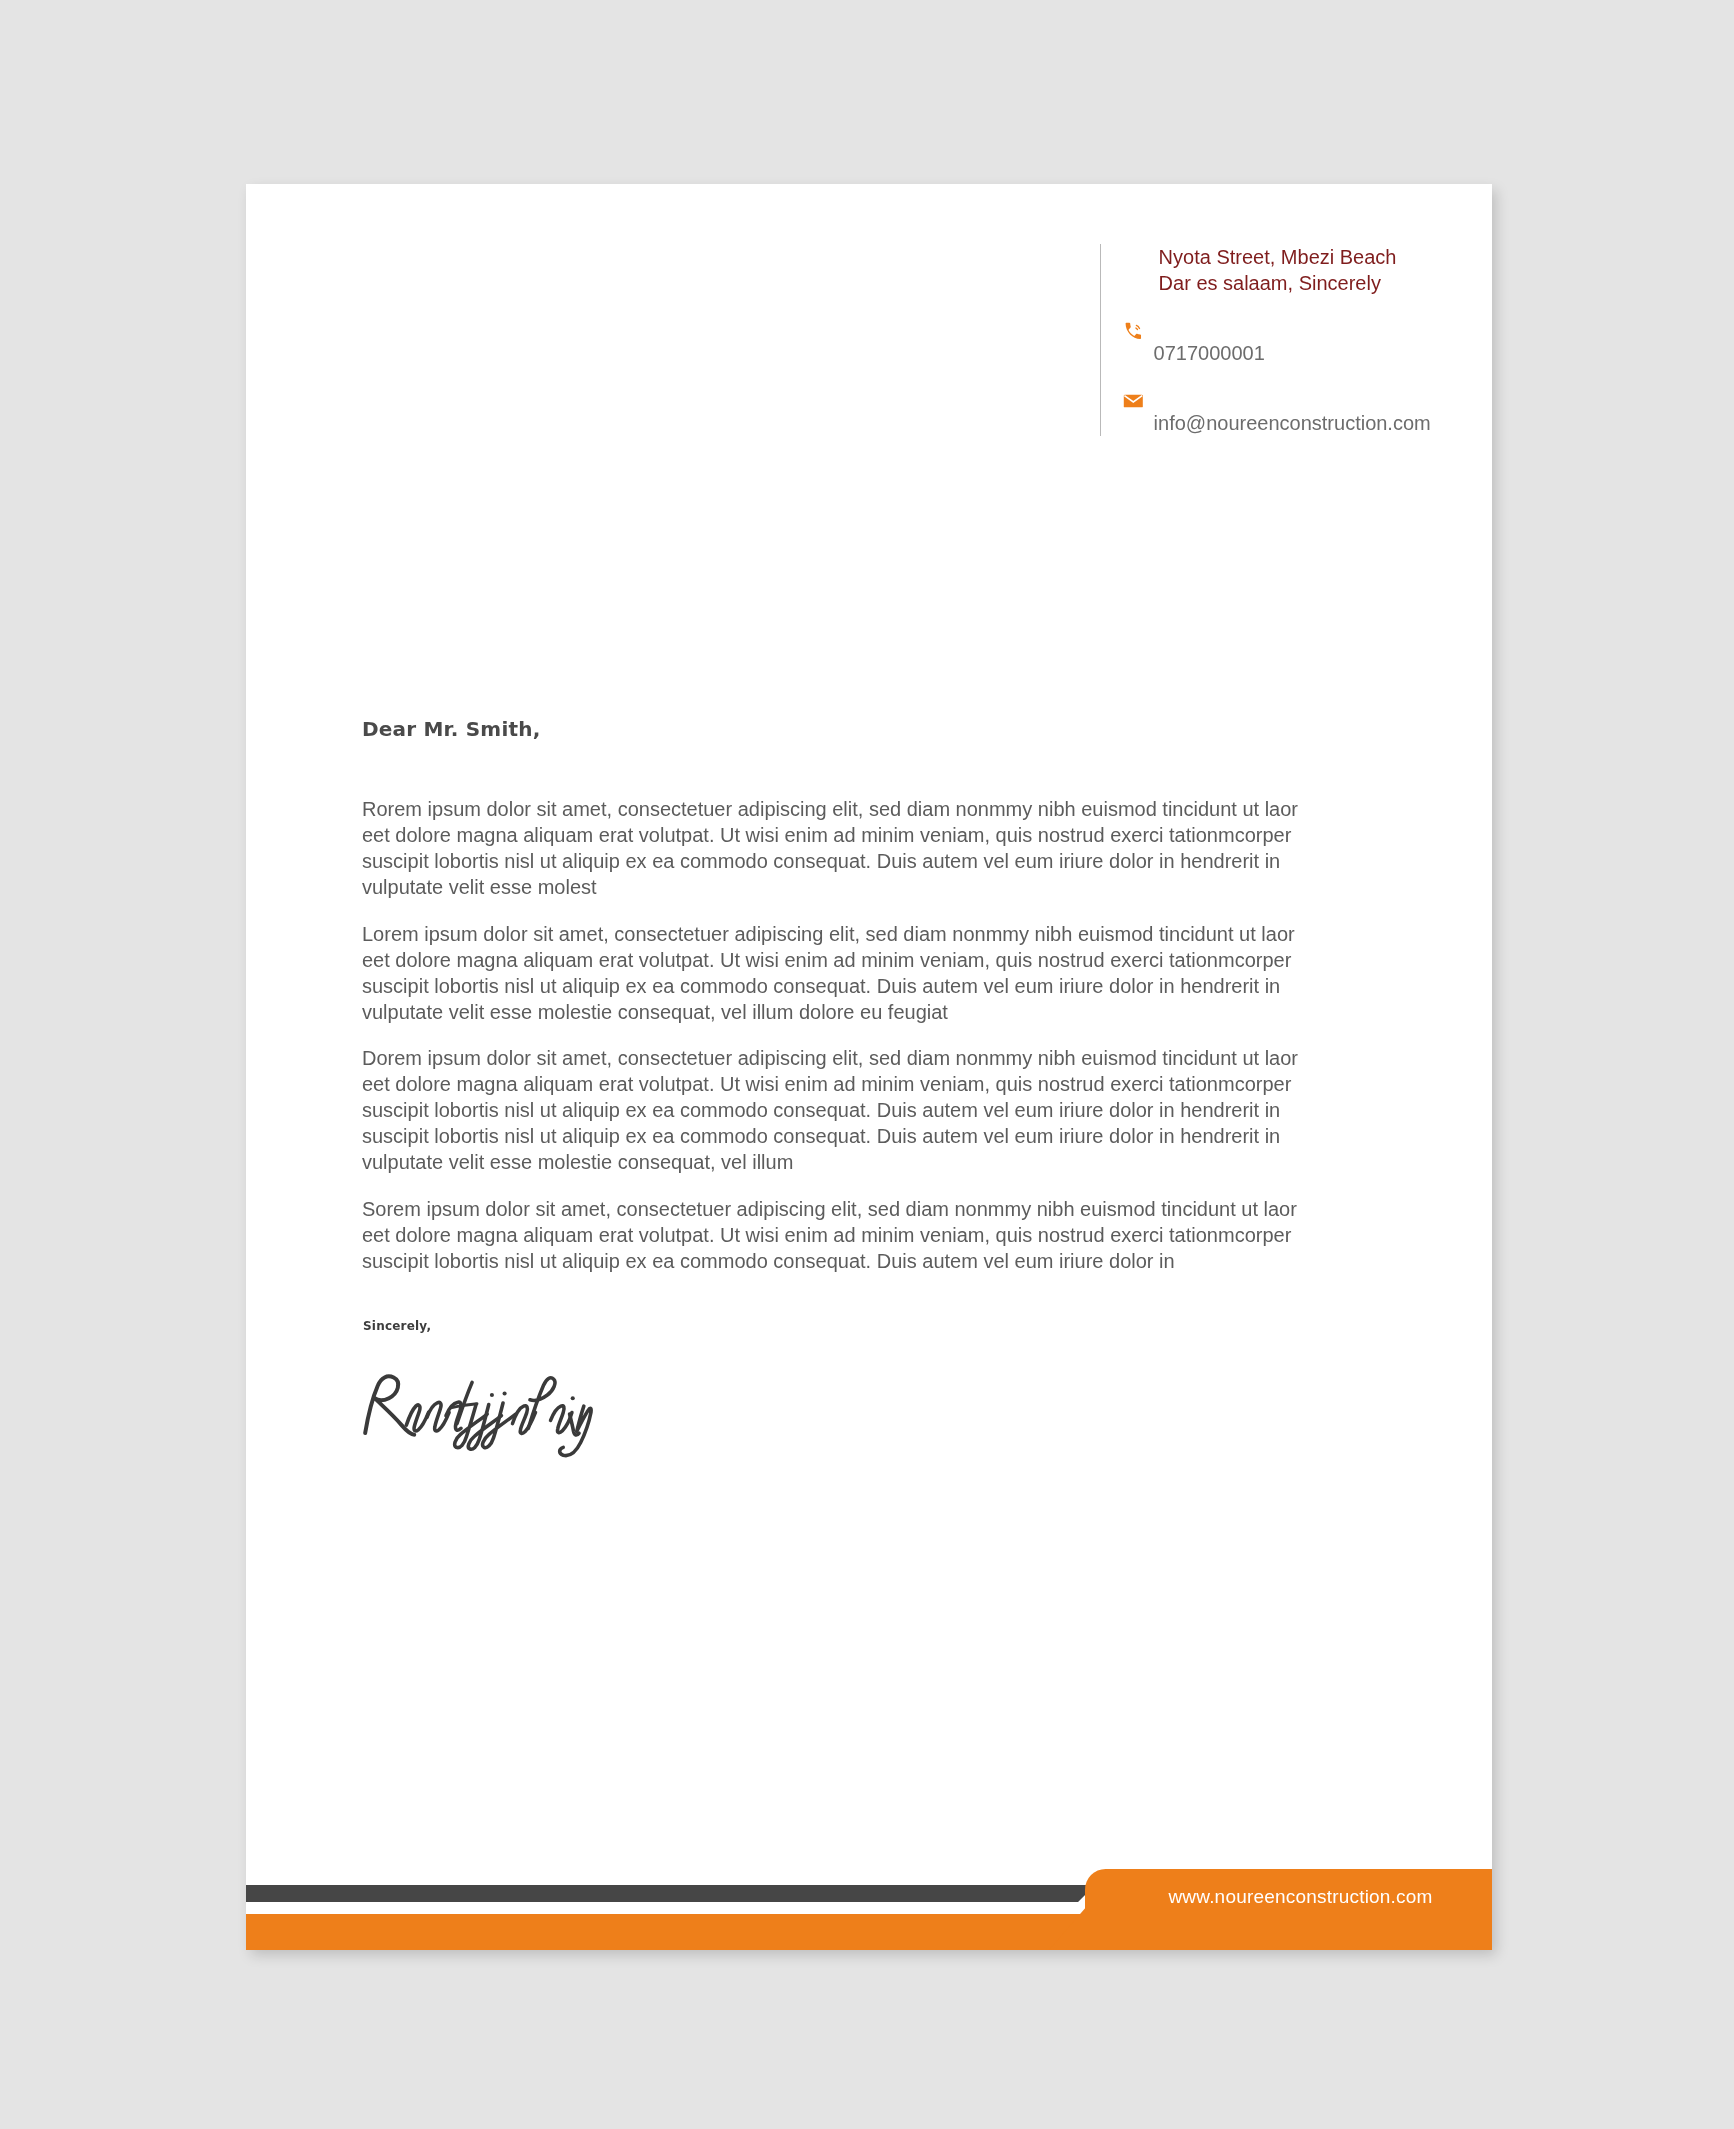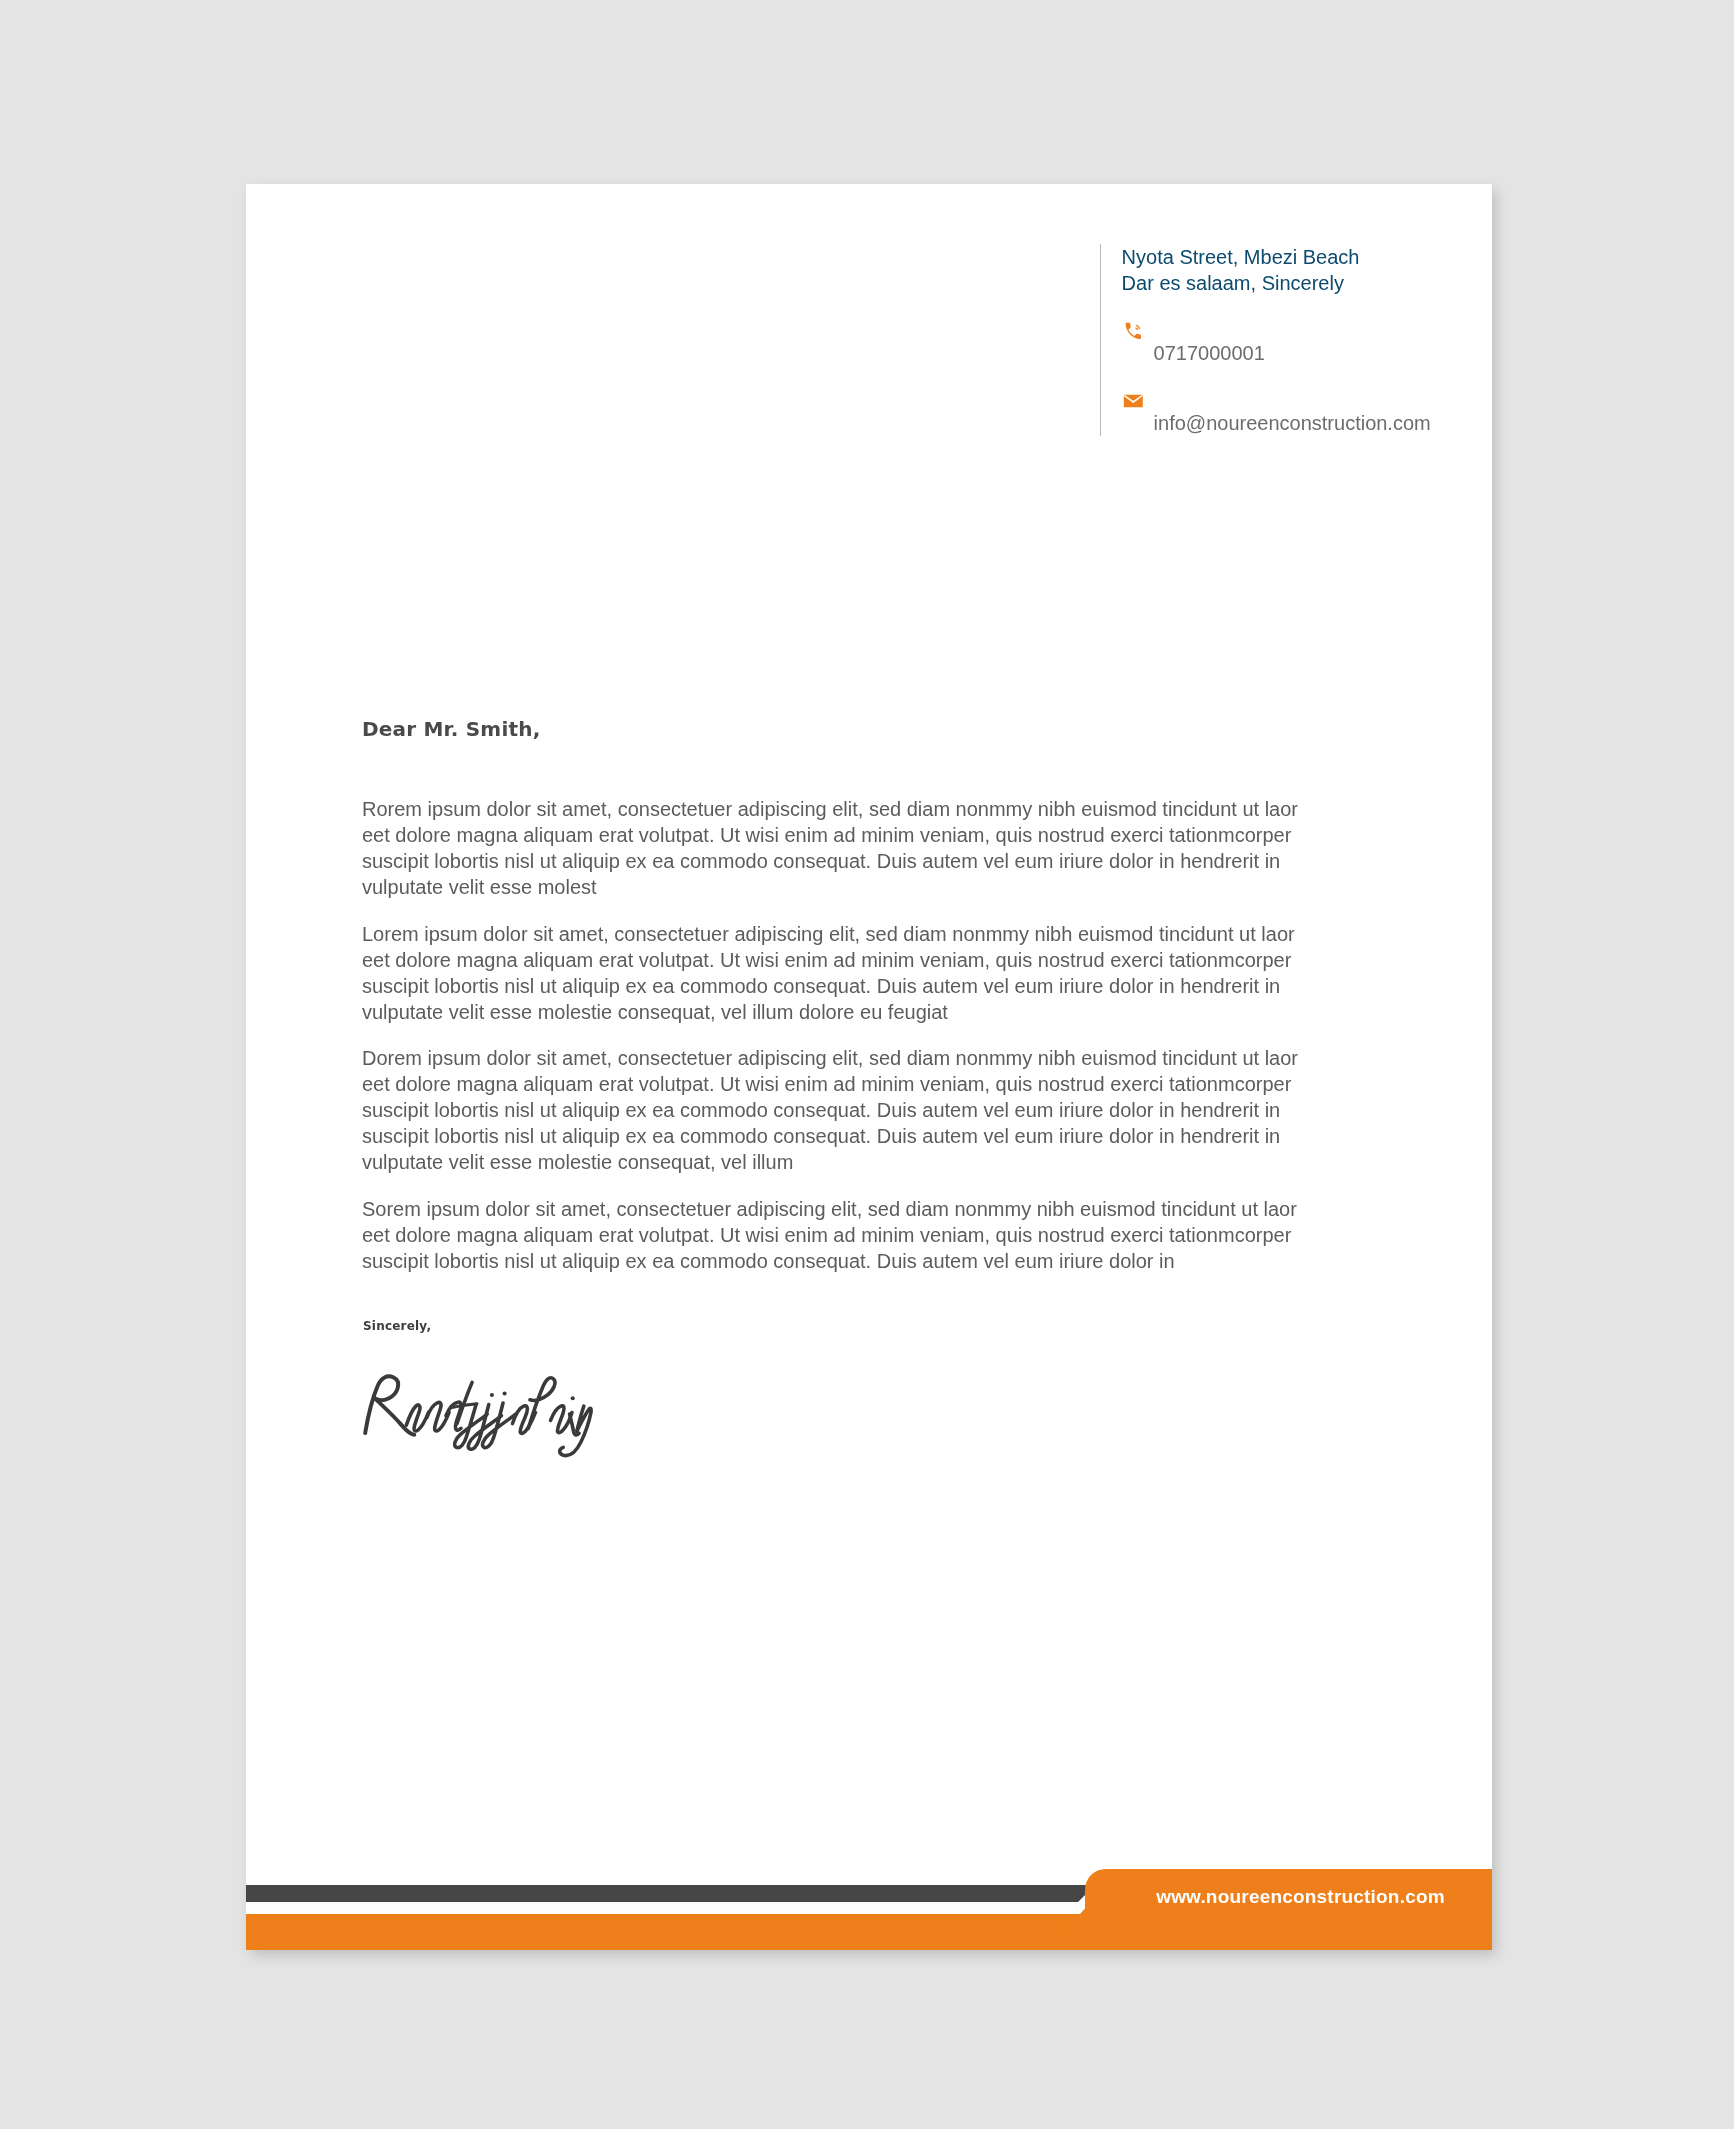--- a/index.html
+++ b/index.html
@@ -73,23 +73,24 @@
   #contact {
     position: absolute;
     left: 854px;
     top: 60px;
     padding-left: 20.6px;
     border-left: 1.6px solid #b9b9b9;
     min-height: 94px;
   }
   .contact-line {
     font-size: 20px;
-    color: #0c4a6e;
+    color: #7f1d1d;
     line-height: 26px;
     white-space: nowrap;
+    margin-left: 37px;
   }
   .contact-row {
     display: flex;
     align-items: center;
     line-height: 26px;
   }
   .contact-row .ico {
     width: 24px;
     height: 24px;
     margin-right: 8px;
@@ -184,21 +185,20 @@
     right: 0;
     bottom: 0;
     width: 407px;
     height: 81px;
     background: #ee7f1a;
     border-top-left-radius: 20.6px;
     display: flex;
     align-items: center;
     justify-content: center;
     padding-bottom: 13px;
-    font-weight: bold;
   }
   #footer-url-panel::before {
     content: "";
     position: absolute;
     left: -36px;
     bottom: 0;
     width: 38px;
     height: 44px;
     background: #ee7f1a;
     clip-path: polygon(100% 0, 100% 100%, 0 100%);

